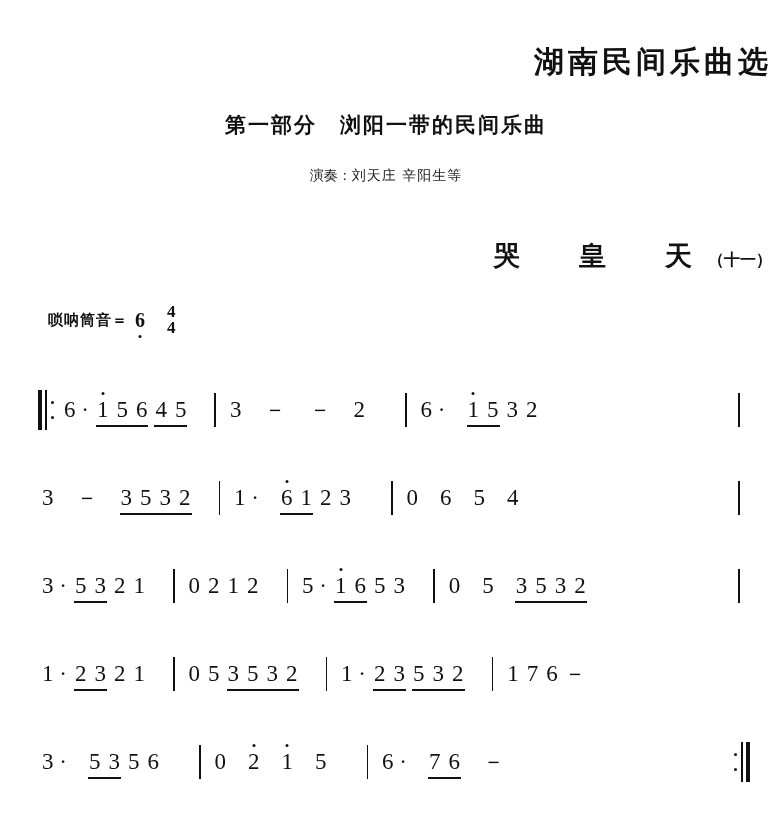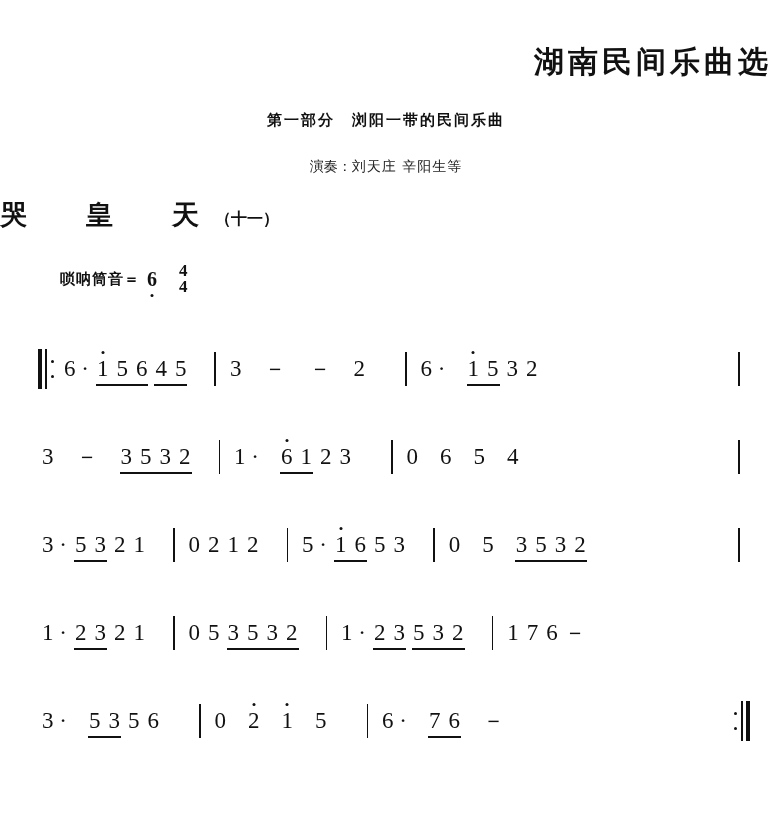--- a/index.html
+++ b/index.html
@@ -23,57 +23,57 @@
   .title {
     text-align: right;
     font-size: 30px;
     font-weight: bold;
     letter-spacing: 4px;
     margin-top: 42px;
     font-family: "DejaVu Sans", "Liberation Sans", sans-serif;
   }
   .subtitle {
     text-align: center;
-    font-size: 15px;
+    font-size: 21px;
     font-weight: bold;
     letter-spacing: 2px;
     margin-top: 28px;
     font-family: "DejaVu Sans", "Liberation Sans", sans-serif;
   }
   .credits {
     margin-top: 26px;
     text-align: center;
     font-size: 14px;
     line-height: 21px;
     color: #222;
     font-family: "DejaVu Sans", "Liberation Sans", sans-serif;
     letter-spacing: 1px;
   }
   .credit-line .label {
     letter-spacing: 0px;
   }
   .tune-title {
-    text-align: left;
-    margin-top: 20px;
+    text-align: right;
+    margin-top: 52px;
     font-size: 27px;
     font-weight: bold;
     letter-spacing: 1px;
     font-family: "DejaVu Sans", "Liberation Sans", sans-serif;
   }
   .tune-title .spaced {
     letter-spacing: 16px;
   }
   .tune-title .variant {
     font-size: 16px;
     letter-spacing: 0px;
     font-weight: bold;
   }
   .meta-row {
     margin-top: 30px;
-    margin-left: 60px;
+    margin-left: 48px;
     display: flex;
     align-items: center;
     font-family: "DejaVu Sans", "Liberation Sans", sans-serif;
   }
   .meta-label {
     font-size: 15px;
     font-weight: bold;
     letter-spacing: 1px;
   }
   .meta-key {

